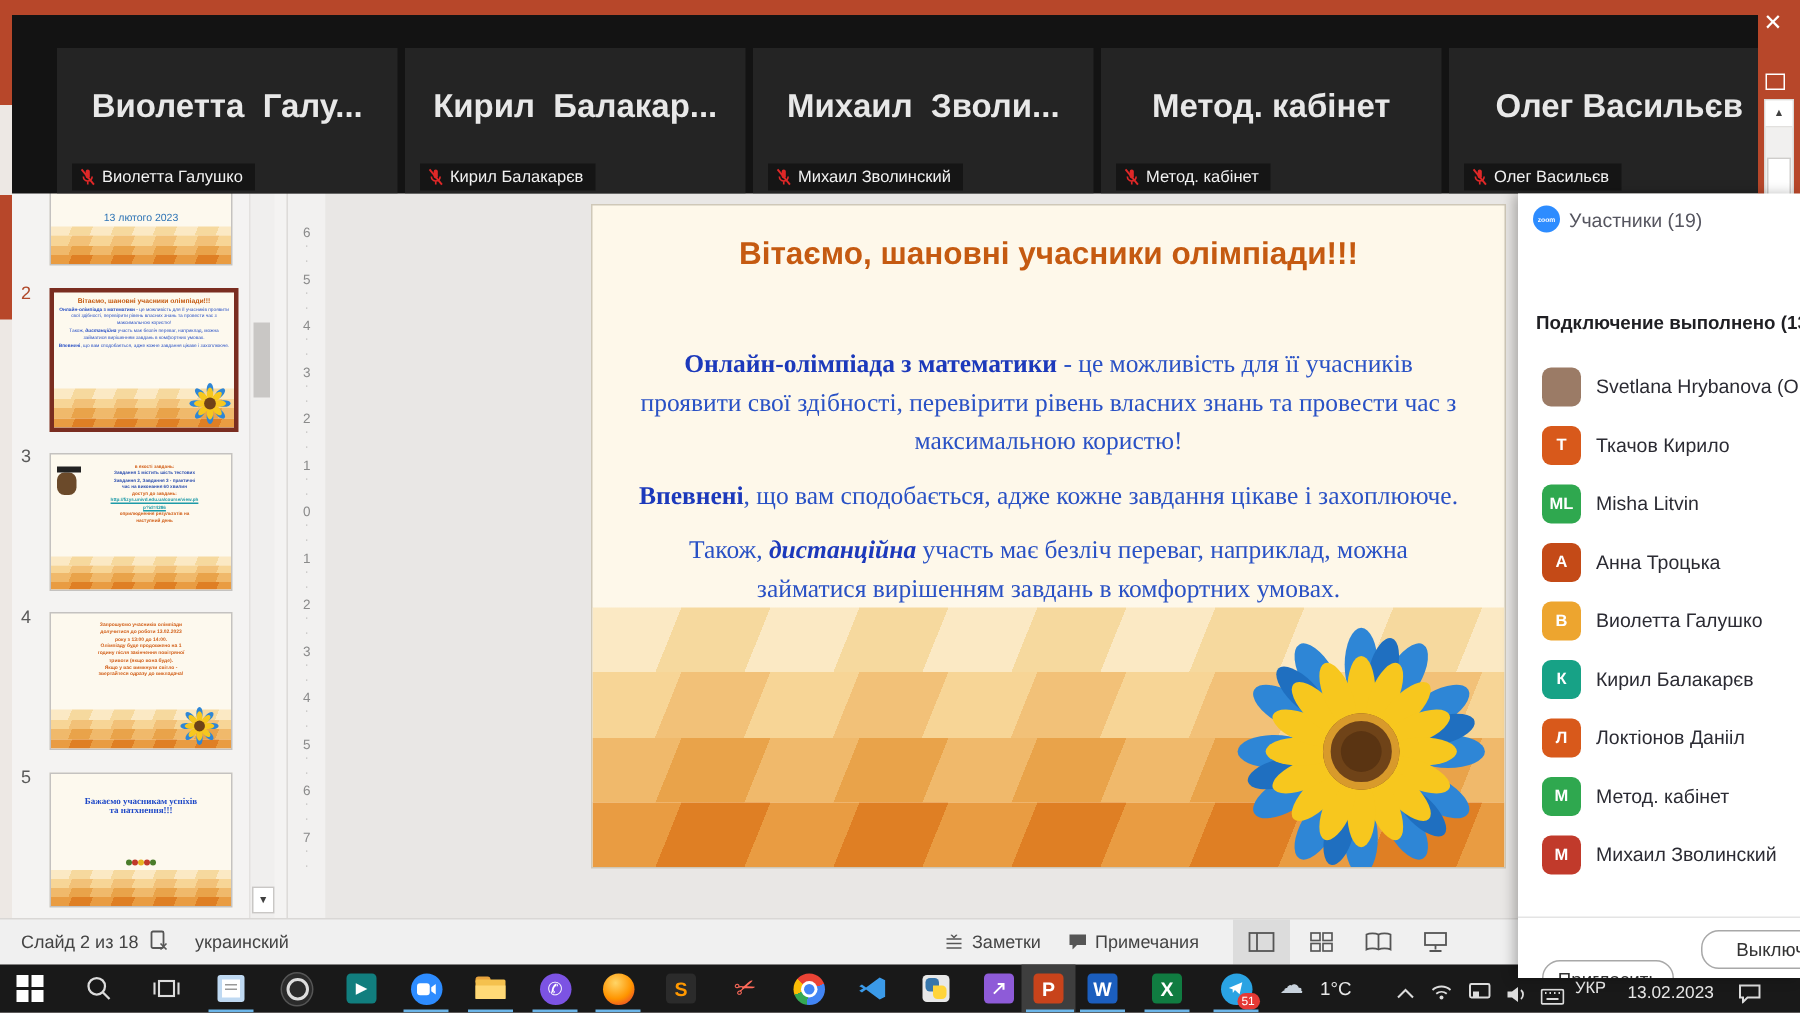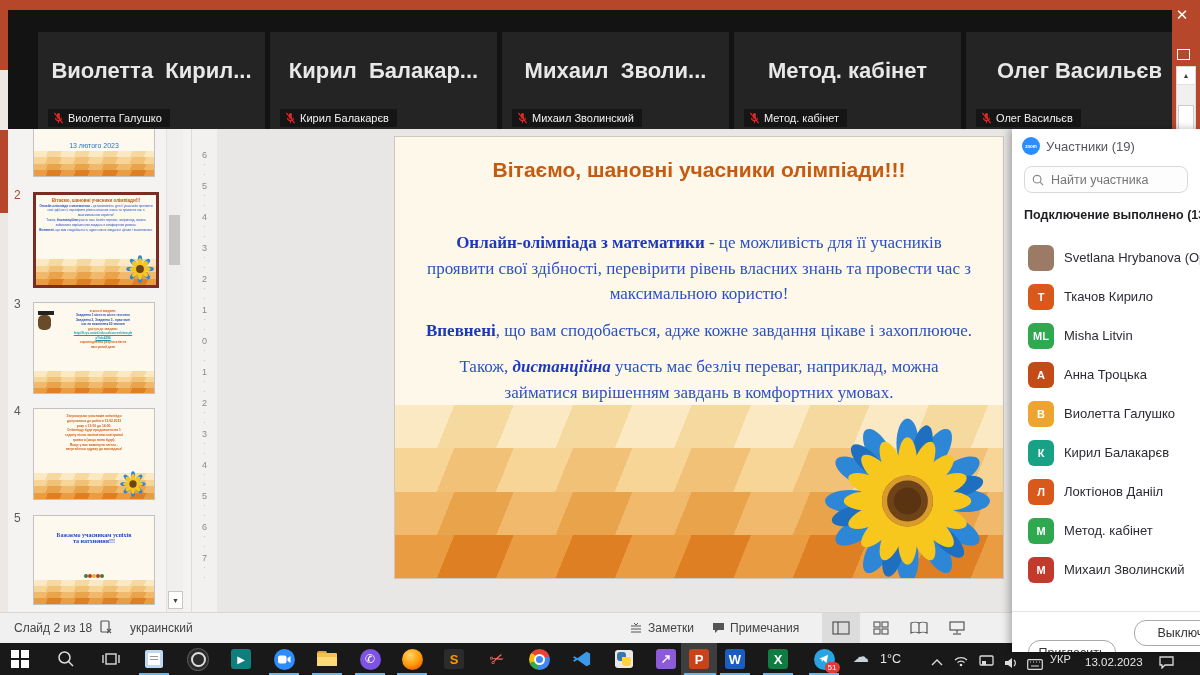--- a/index.html
+++ b/index.html
@@ -402,21 +402,21 @@
         </g>
       <circle r="30" fill="#6F4318"></circle>
       <circle r="27" fill="none" stroke="#D89A2B" stroke-width="6"></circle>
       <circle r="16" fill="#5A3412"></circle>
     </svg>
   </div>
 
   <div class="abs zoom-strip">
 
       <div class="vtile">
-        <div class="big">Виолетта  Кирил...</div>
+        <div class="big">Виолетта  Галу...</div>
         <div class="vlabel">
           <svg width="11" height="12" viewBox="0 0 12 13">
             <rect x="4.5" y="1" width="3" height="6.5" rx="1.5" fill="#E02828"></rect>
             <path d="M2.8 6.2a3.2 3.2 0 0 0 6.4 0" fill="none" stroke="#E02828" stroke-width="1.2"></path>
             <line x1="6" y1="9.5" x2="6" y2="12" stroke="#E02828" stroke-width="1.2"></line>
             <line x1="1.5" y1="1" x2="10.5" y2="12" stroke="#E02828" stroke-width="1.4"></line>
           </svg>
           <span>Виолетта Галушко</span>
         </div>
       </div>
@@ -687,27 +687,20 @@
     <div class="tb-under" style="left:720px;"></div>
     <div class="tb-under" style="left:763px;"></div>
     <div class="tb-under" style="left:809px;"></div>
   </div>
 
   <div class="abs panel">
     <div class="p-head">
       <div class="p-logo">zoom</div>
       <div class="p-title">Участники (19)</div>
     </div>
-    <div class="p-search">
-      <svg width="12" height="12" viewBox="0 0 14 14">
-          <circle cx="6" cy="6" r="4.5" fill="none" stroke="#8a8a8a" stroke-width="1.4"></circle>
-          <line x1="9.5" y1="9.5" x2="13" y2="13" stroke="#8a8a8a" stroke-width="1.4"></line>
-        </svg>
-      <input type="text" placeholder="Найти участника" style="">
-    </div>
     <div class="p-section">Подключение выполнено (13)</div>
     <div class="p-rows">
 
         <div class="p-row">
           <div class="p-avatar" style="background: rgb(155, 123, 102);"></div>
           <div class="p-name">Svetlana Hrybanova (Орг</div>
         </div>
 
 
         <div class="p-row">

